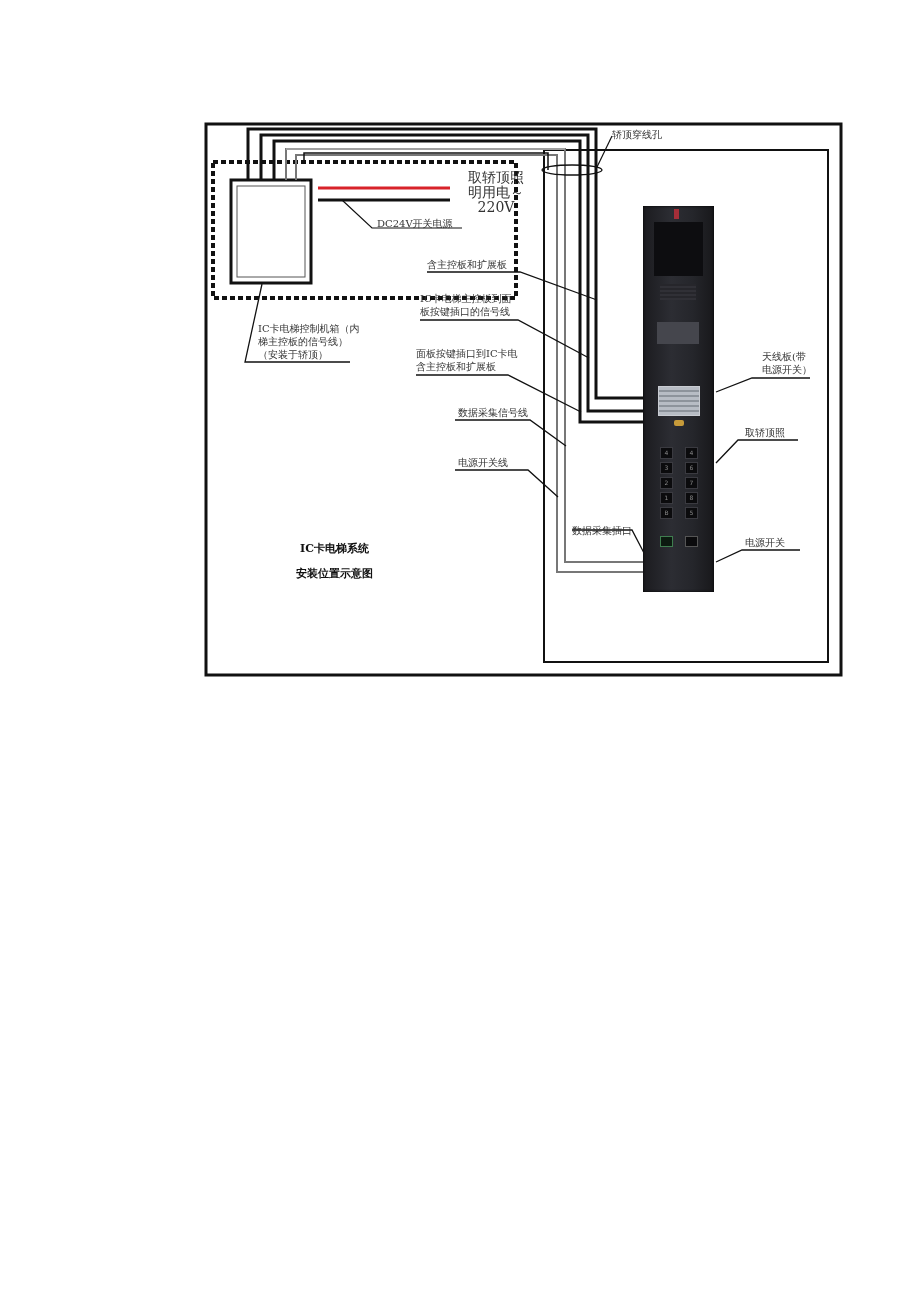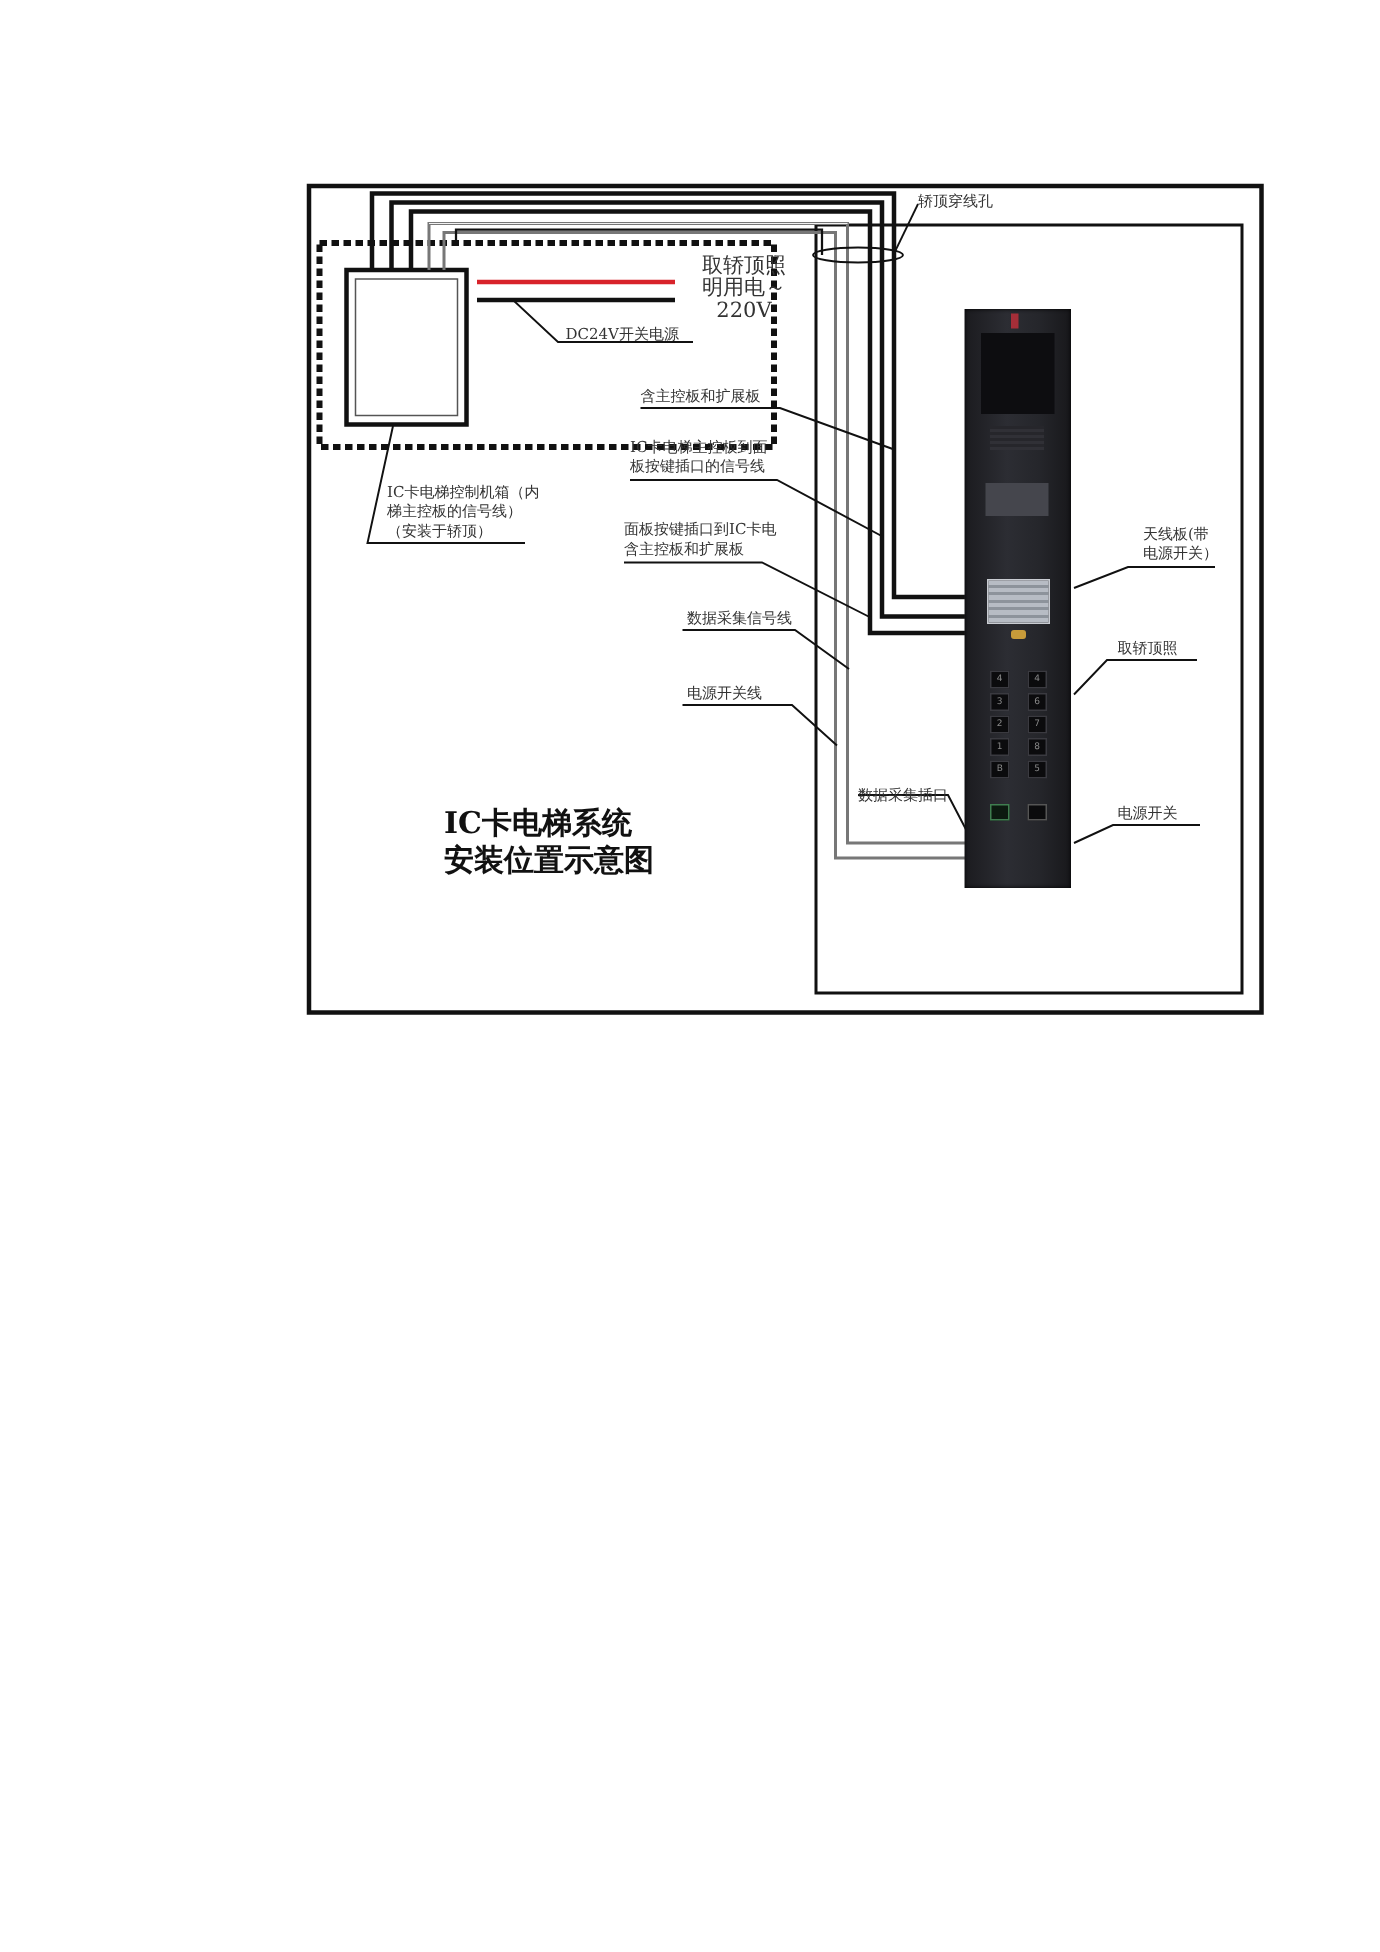--- a/index.html
+++ b/index.html
@@ -1,20 +1,20 @@
 <!DOCTYPE html>
 <html><head>
 <meta charset="utf-8">
 <style>
   html, body { margin: 0; padding: 0; background: #ffffff; }
   body { width: 920px; height: 1301px; position: relative; overflow: hidden;
          font-family: "DejaVu Serif", "Liberation Serif", serif; color: #222; }
   .lbl { position: absolute; font-size: 10px; color: #333; white-space: nowrap; line-height: 13px; }
-  .title { position: absolute; left: 296px; top: 536px; font-size: 20px; font-weight: bold;
-           line-height: 25px; color: #111; text-align: left; }
+  .title { position: absolute; left: 296px; top: 536px; font-size: 11px; font-weight: bold;
+           line-height: 25px; color: #111; text-align: center; }
   .power-label { position: absolute; left: 468px; top: 170px; font-size: 14px; line-height: 15px;
                  color: #333; text-align: center; }
   svg { position: absolute; left: 0; top: 0; }
   .panel { position: absolute; left: 643px; top: 206px; width: 71px; height: 386px;
            background: linear-gradient(90deg, #1b1b1f 0%, #2c2d33 40%, #25262b 70%, #18181b 100%);
            box-shadow: inset 0 0 3px #000; }
   .display { position: absolute; left: 11px; top: 16px; width: 49px; height: 54px; background: #0d0d10; }
   .floor-ind { position: absolute; left: 31px; top: 3px; width: 5px; height: 10px; background: #c4303b; opacity: .8; }
   .speaker { position: absolute; left: 17px; top: 78px; width: 36px; height: 16px;
              background: repeating-linear-gradient(0deg,#303036 0 2px,#26262b 2px 4px); }

